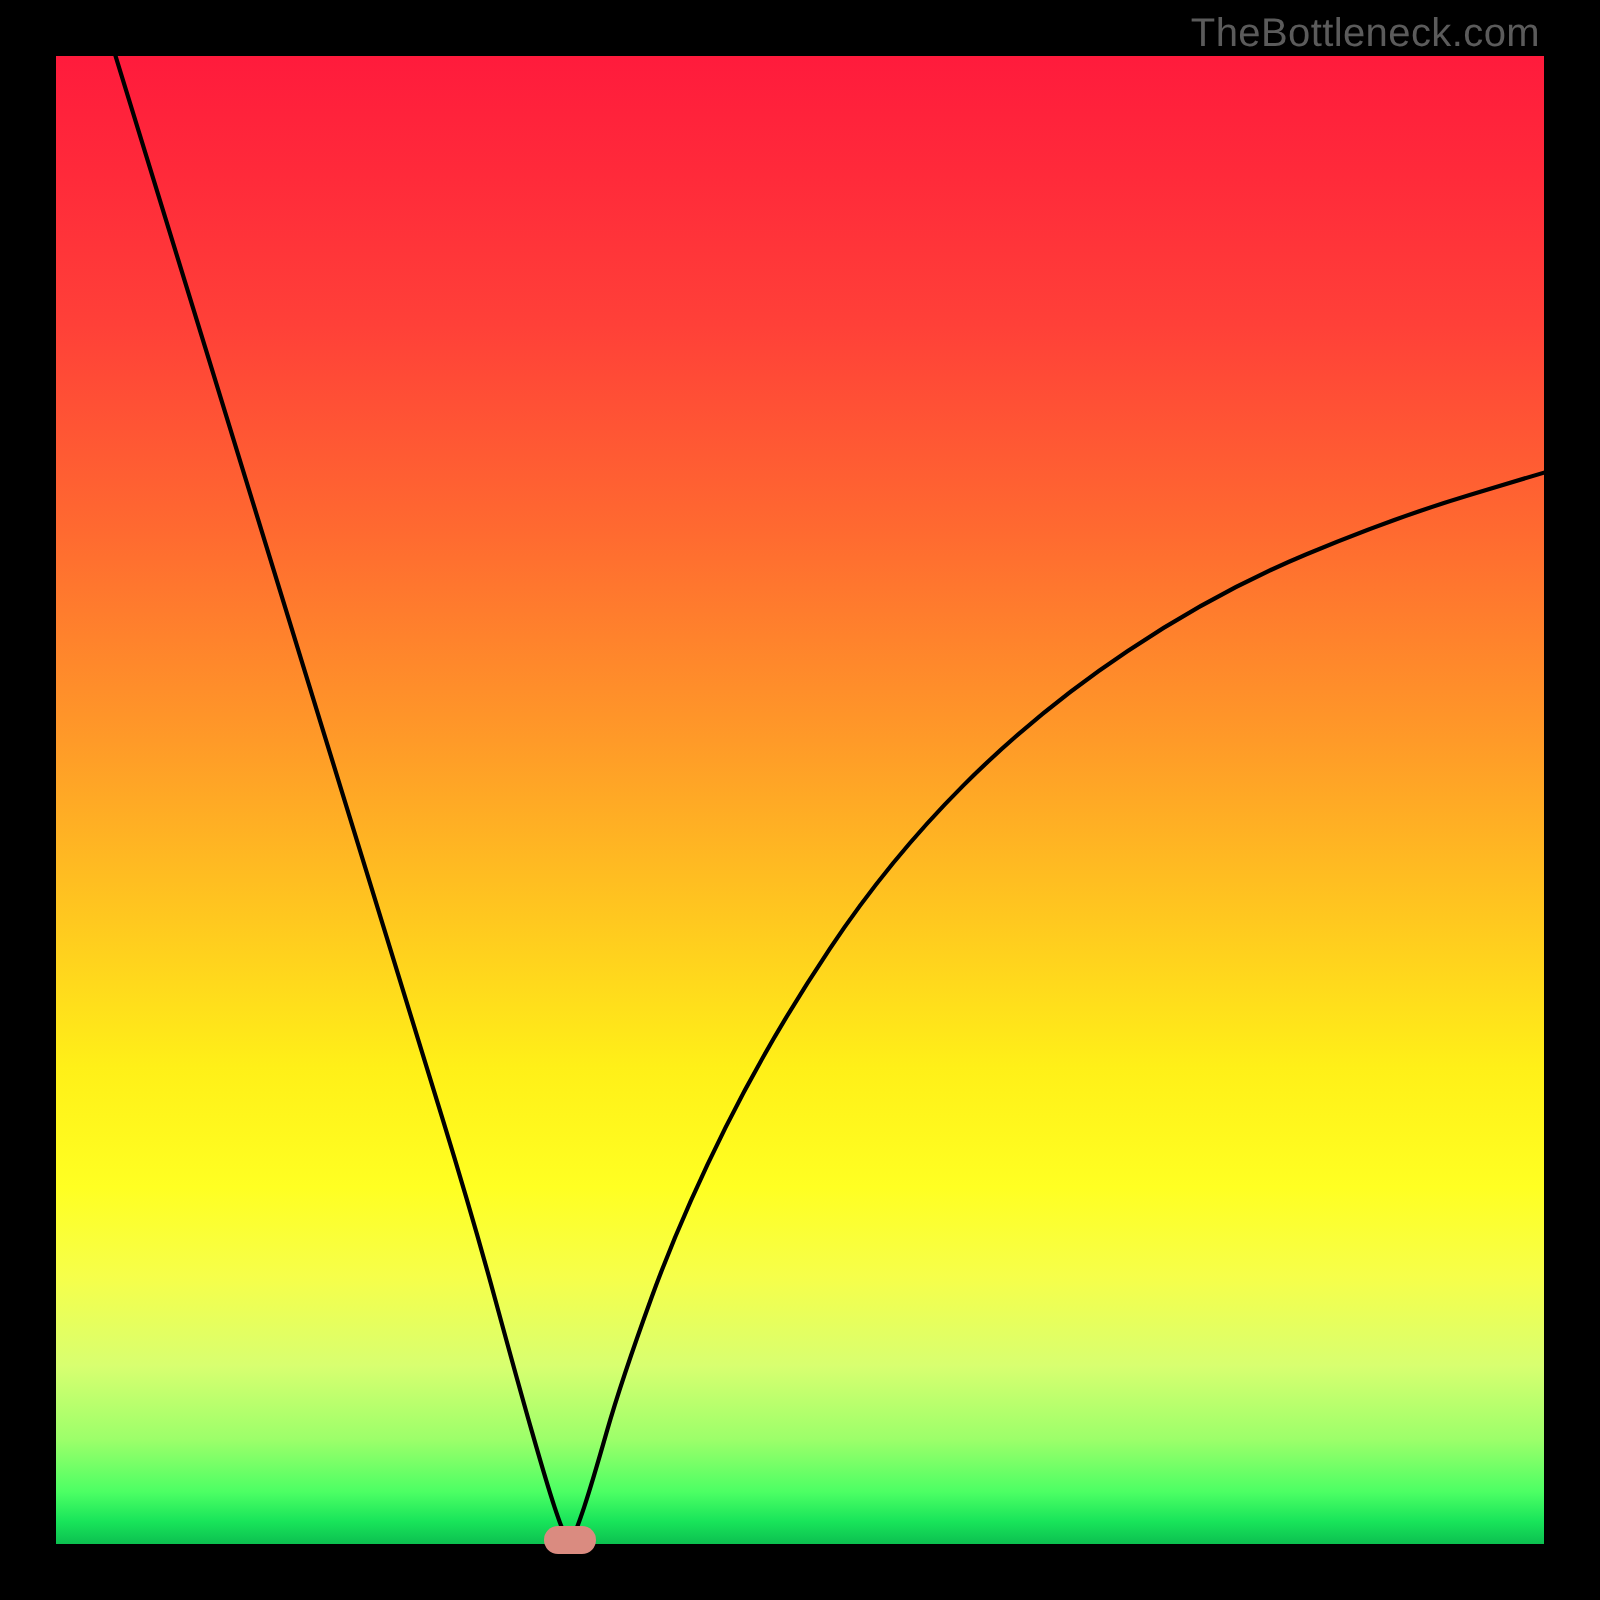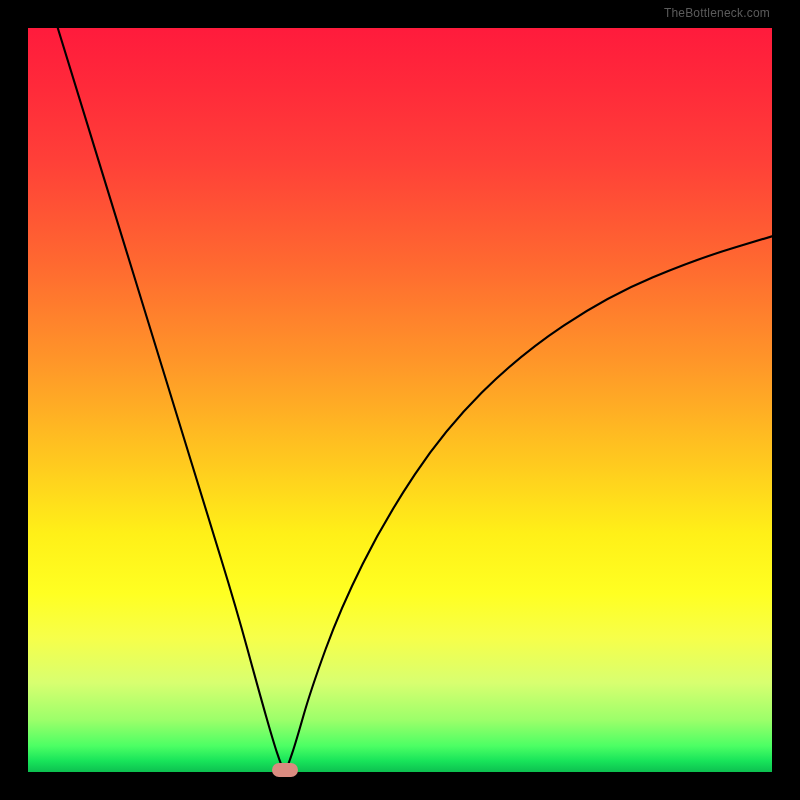--- a/index.html
+++ b/index.html
@@ -39,21 +39,21 @@
       #4cff64 96.5%,
       #18e45a 98.5%,
       #0cc050 100%
     );
   }
   .watermark {
     position: absolute;
     top: 6px;
     right: 30px;
     color: #5b5b5b;
-    font-size: 12px;
+    font-size: 20px;
     letter-spacing: 0.2px;
     font-weight: 500;
     font-family: Arial, Helvetica, sans-serif;
     text-align: center;
   }
   svg.curve {
     position: absolute;
     left: 0;
     top: 0;
     width: 744px;

